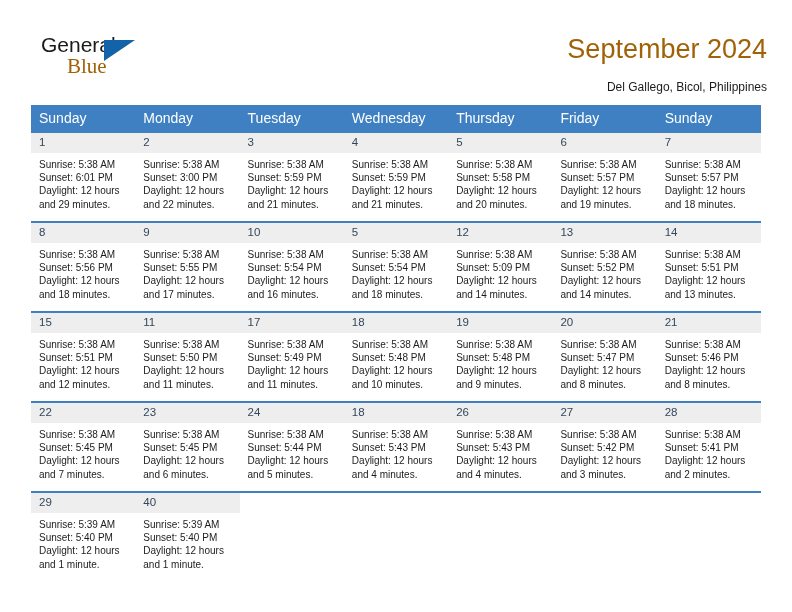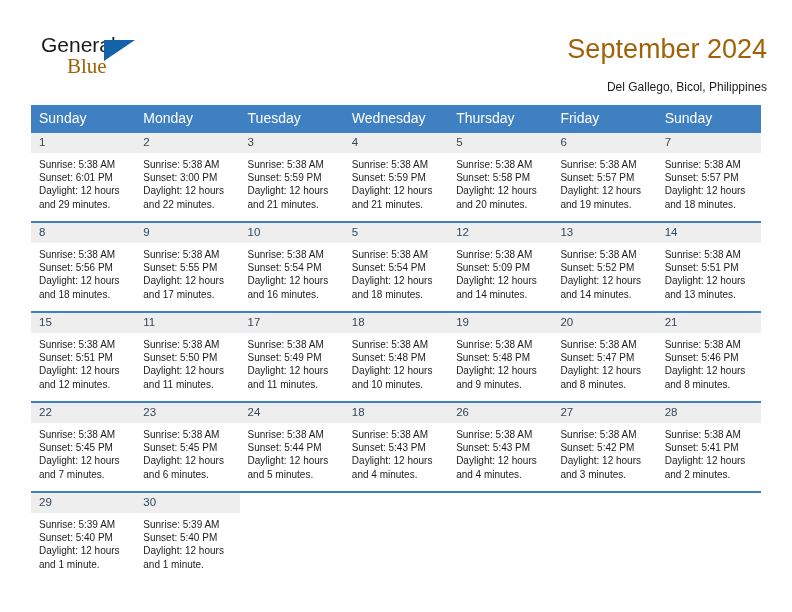--- a/index.html
+++ b/index.html
@@ -433,21 +433,21 @@
         <td>
           <div class="daynum">29</div>
           <div class="info">
             <div>Sunrise: 5:39 AM</div>
             <div>Sunset: 5:40 PM</div>
             <div>Daylight: 12 hours</div>
             <div>and 1 minute.</div>
           </div>
         </td>
         <td>
-          <div class="daynum">30</div>
+          <div class="daynum">40</div>
           <div class="info">
             <div>Sunrise: 5:39 AM</div>
             <div>Sunset: 5:40 PM</div>
             <div>Daylight: 12 hours</div>
             <div>and 1 minute.</div>
           </div>
         </td>
         <td>
           <div class="daynum empty"></div>
         </td>

